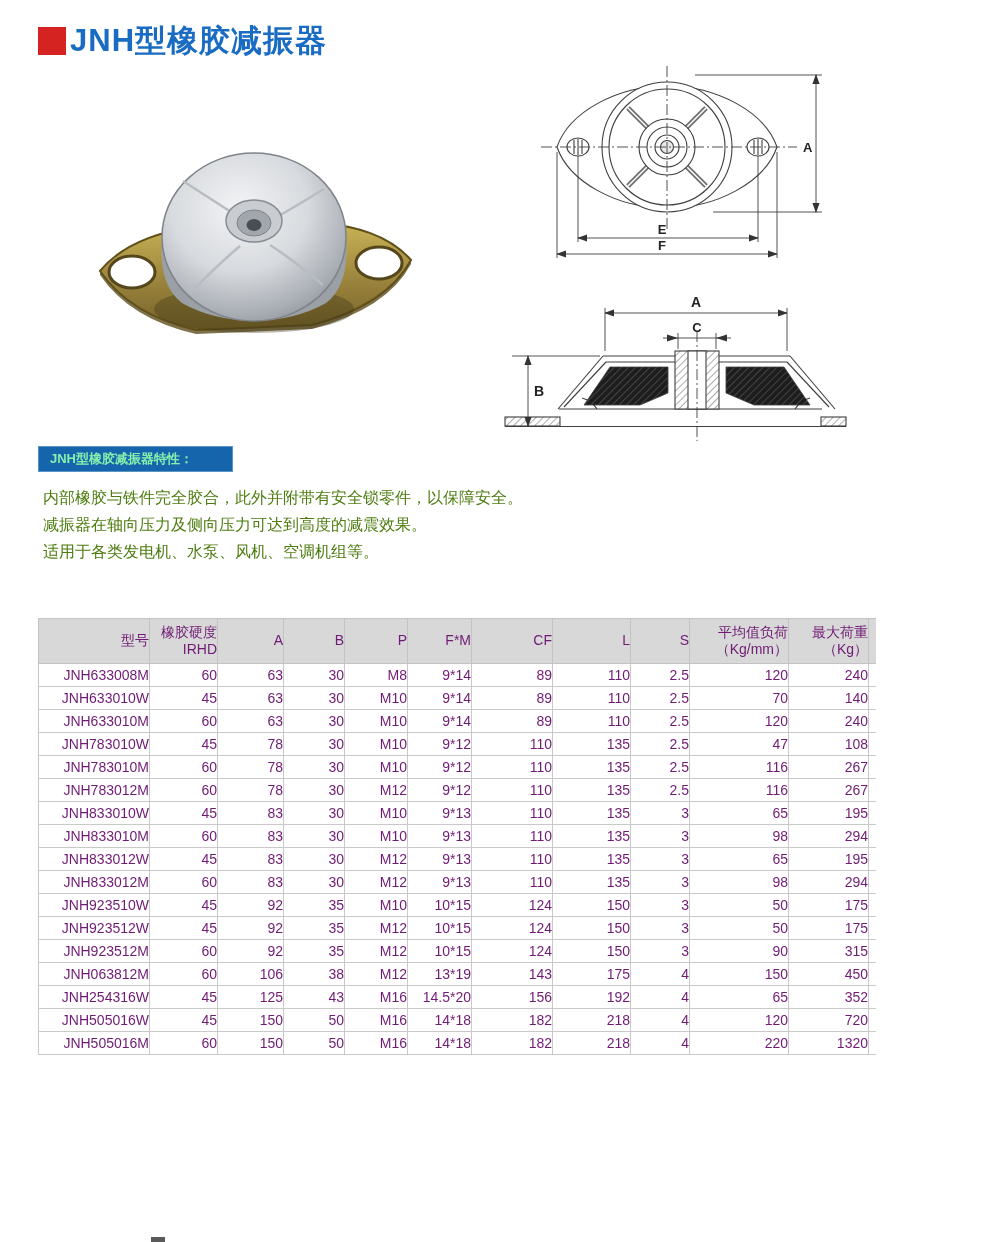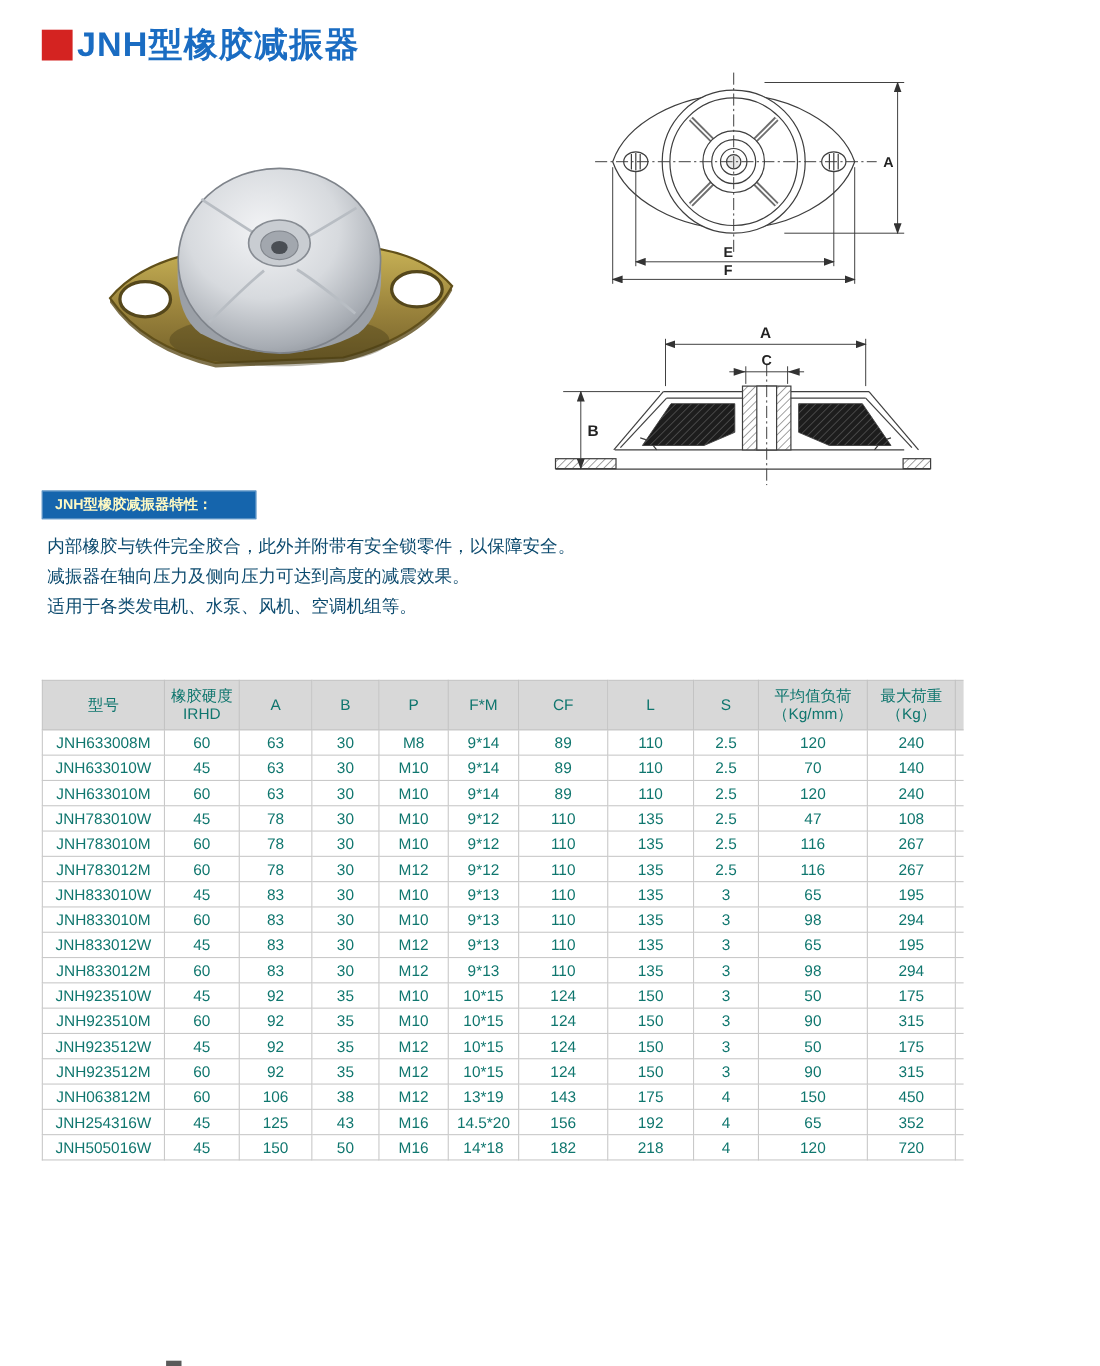--- a/index.html
+++ b/index.html
@@ -8,31 +8,31 @@
     font-family:"Liberation Sans","DejaVu Sans",sans-serif;
   }
   
   .title-row{position:absolute;left:38px;top:20px;display:flex;align-items:center;}
   .title-marker{width:28px;height:28px;background:#d42321;margin-right:4px;}
   .page-title{font-size:31px;font-weight:bold;color:#1a6cc2;margin:0;letter-spacing:1px;}
 
   
   .feature-banner{
     position:absolute;left:38px;top:446px;width:182px;height:24px;
-    background:#1565ad;border:1px solid #5d94c6;color:#fef9c3;
+    background:#1565ad;border:1px solid #5d94c6;color:#86efac;
     font-size:13px;font-weight:bold;line-height:24px;padding-left:11px;
   }
-  .feature-text{position:absolute;left:43px;top:484px;font-size:16px;color:#0c4a6e;line-height:27px;}
+  .feature-text{position:absolute;left:43px;top:484px;font-size:16px;color:#4d7c0f;line-height:27px;}
   .feature-text div{white-space:nowrap;}
 
   
   .spec-table{
     position:absolute;left:38px;top:618px;width:924px;
     border-collapse:collapse;table-layout:fixed;
-    font-size:14px;color:#0f766e;text-align:center;
+    font-size:14px;color:#701a75;text-align:right;
   }
   .spec-table th{
     background:#d8d8d8;font-weight:normal;height:44px;padding:0;
     border:1px solid #c3c3c3;font-size:14px;line-height:1.25;
   }
   .spec-table td{
     background:#ffffff;height:22px;padding:0;border:1px solid #c9c9c9;
   }
   .spec-table{border:1px solid #a5a5a5;}
 
@@ -415,34 +415,20 @@
           <td>M10</td>
           <td>10*15</td>
           <td>124</td>
           <td>150</td>
           <td>3</td>
           <td>50</td>
           <td>175</td>
           <td>3.5</td>
         </tr>
         <tr>
-          <td>JNH923510M</td>
-          <td>60</td>
-          <td>92</td>
-          <td>35</td>
-          <td>M10</td>
-          <td>10*15</td>
-          <td>124</td>
-          <td>150</td>
-          <td>3</td>
-          <td>90</td>
-          <td>315</td>
-          <td>3.5</td>
-        </tr>
-        <tr>
           <td>JNH923512W</td>
           <td>45</td>
           <td>92</td>
           <td>35</td>
           <td>M12</td>
           <td>10*15</td>
           <td>124</td>
           <td>150</td>
           <td>3</td>
           <td>50</td>
@@ -498,17 +484,31 @@
           <td>50</td>
           <td>M16</td>
           <td>14*18</td>
           <td>182</td>
           <td>218</td>
           <td>4</td>
           <td>120</td>
           <td>720</td>
           <td>6</td>
         </tr>
+        <tr>
+          <td>JNH505016M</td>
+          <td>60</td>
+          <td>150</td>
+          <td>50</td>
+          <td>M16</td>
+          <td>14*18</td>
+          <td>182</td>
+          <td>218</td>
+          <td>4</td>
+          <td>220</td>
+          <td>1320</td>
+          <td>6</td>
+        </tr>
       </tbody>
   </table>
 
   <div class="artifact"></div>
 </div>
 
 </body></html>

